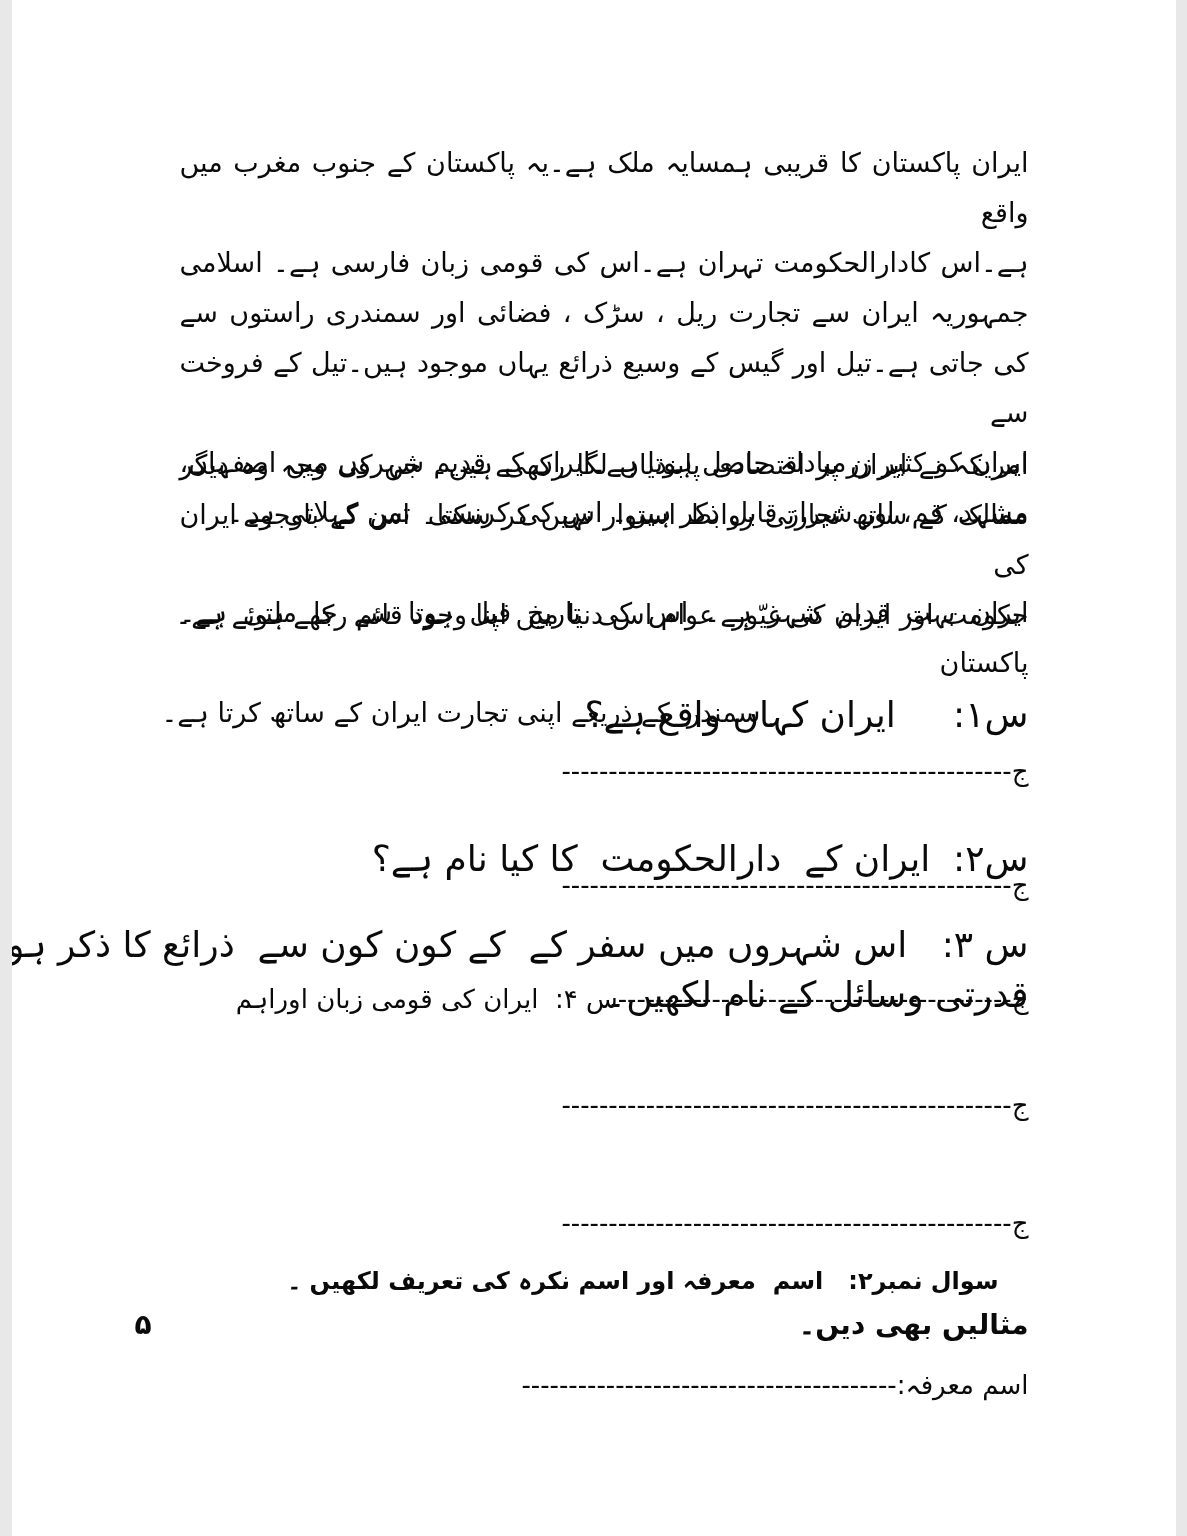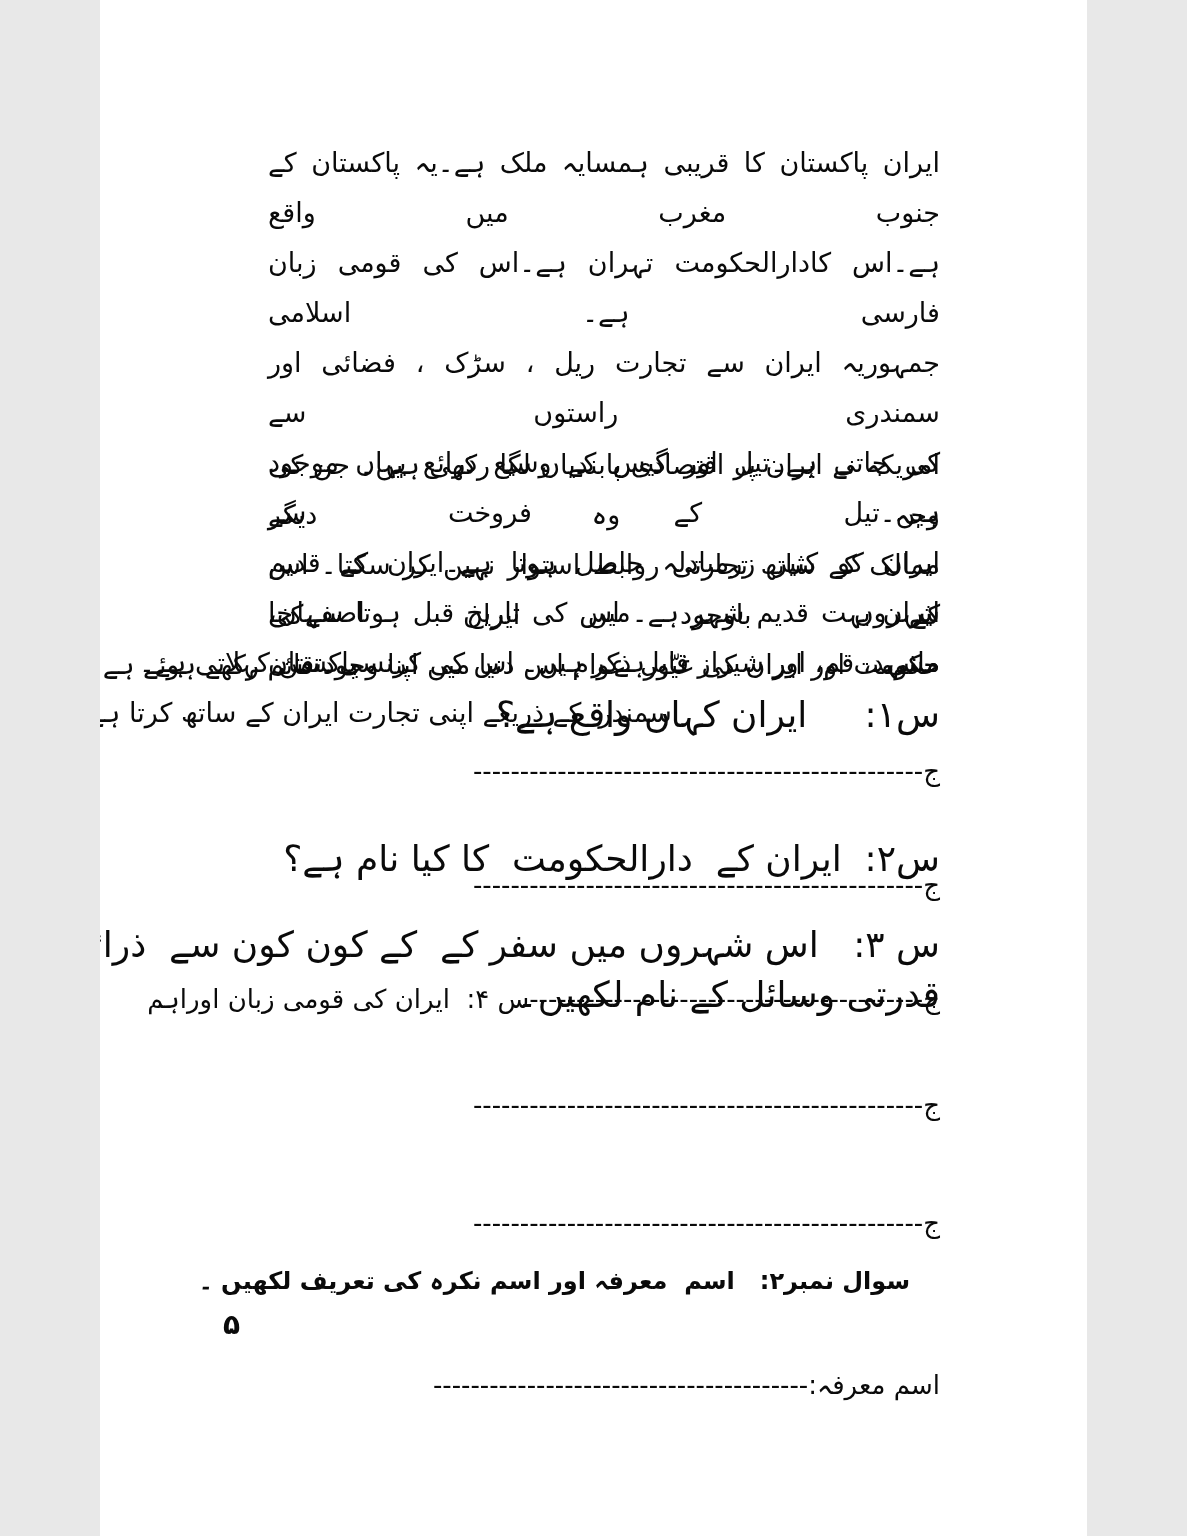--- a/index.html
+++ b/index.html
@@ -1,18 +1,18 @@
 <!DOCTYPE html>
 <html lang="ur" dir="rtl"><head>
 <meta charset="utf-8">
 <style>
   html,body{margin:0;padding:0;background:#e8e8e8;}
   .page{
     position:relative;
-    width:987px;height:1536px;
+    width:1164px;height:1536px;
     margin:0 auto;
     background:#ffffff;
     font-family:"DejaVu Sans", sans-serif;
     color:#0a0a0a;
     direction:rtl;
     overflow:hidden;
   }
   .block{
     position:absolute;
     left:168px;right:147px;
@@ -104,17 +104,17 @@
 
   <div class="block qline" style="top:972px;">قدرتی وسائل کے نام لکھیں۔</div>
 
   <div class="block answer-line" style="top:1082px;"><span>ج</span><span class="dashes">------------------------------------------------</span></div>
 
 
   <div class="block answer-line" style="top:1200px;"><span>ج</span><span class="dashes">------------------------------------------------</span></div>
 
   <div class="block heading" style="top:1258px;">سوال نمبر۲:   اسم  معرفہ اور اسم نکرہ کی تعریف لکھیں ۔</div>
 
-  <div class="block heading2" style="top:1302px;"><span class="marks">۵</span></div>
+  <div class="block heading2" style="top:1302px;"><span>مثالیں بھی دیں۔</span><span class="marks">۵</span></div>
 
   <div class="block answer-line" style="top:1362px;"><span>اسم معرفہ:</span><span class="dashes">----------------------------------------</span></div>
 
 </div>
 
 </body></html>

